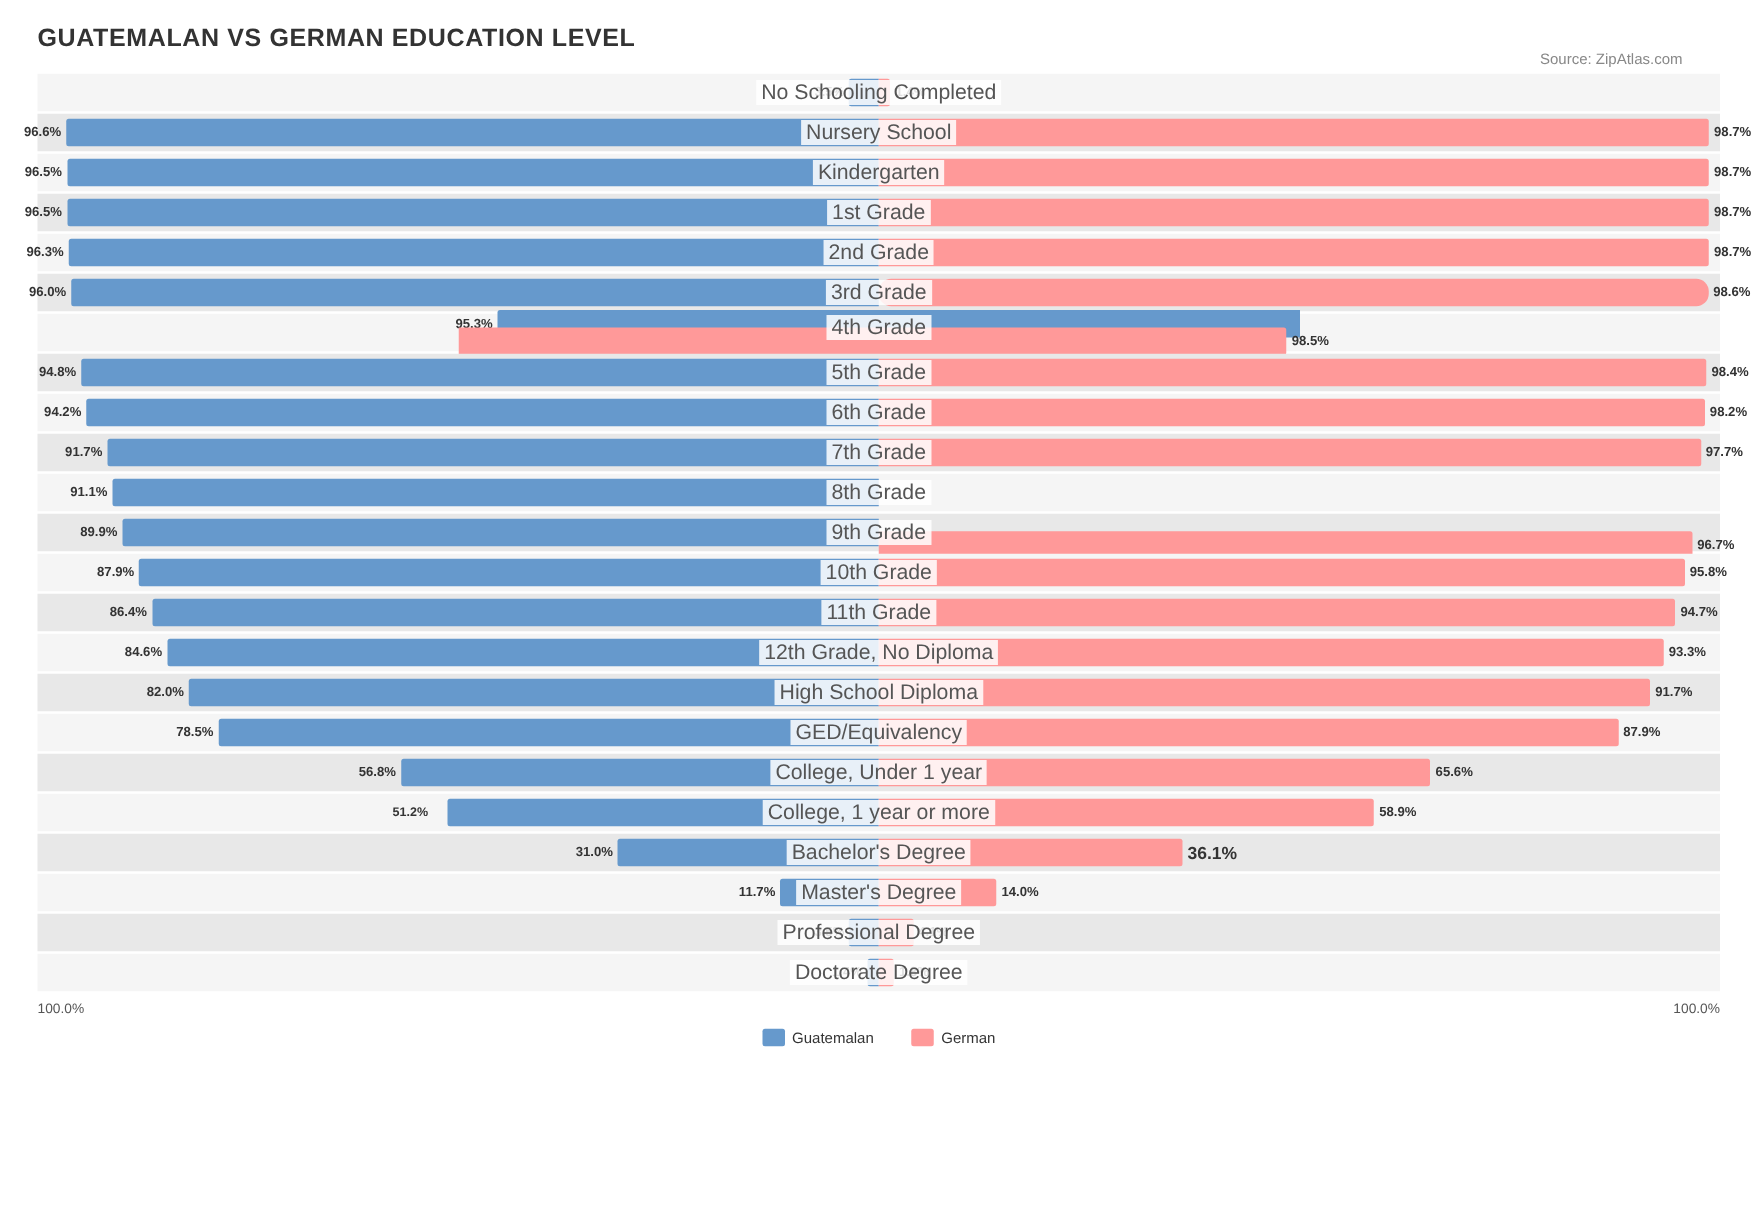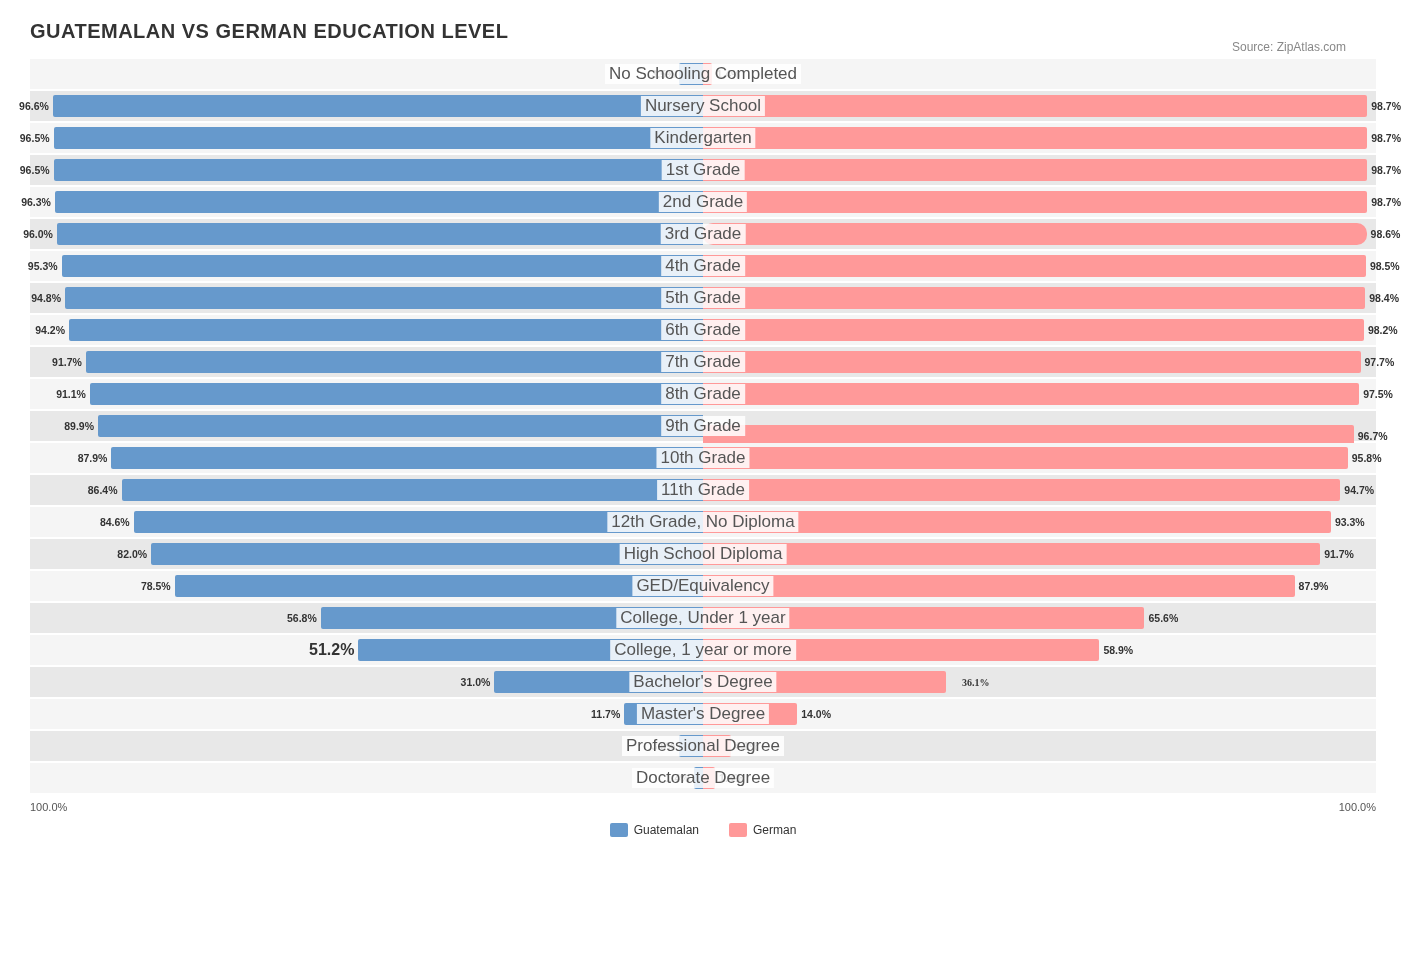--- a/index.html
+++ b/index.html
@@ -234,21 +234,21 @@
         </div>
         <div class="right-section" style="position: relative;">
           <div class="pink-bar" style="width: 98.6%; border-radius: 10px;">
             <span class="bar-label" style="position: absolute; left: 100%; margin-left: 4px; color: rgb(51, 51, 51); font-size: 10.5px; white-space: nowrap;">98.6%</span>
           </div>
         </div>
         <div class="label-center">3rd Grade</div>
       </div>
     </div>
     <div class="bar-row">
-      <div class="bars-wrapper" style="position: relative;">
+      <div class="bars-wrapper" style="position: relative; flex-direction: column;">
         <div class="left-section" style="position: relative;">
           <div class="blue-bar" style="width: 95.3%;">
             <span class="bar-label" style="position: absolute; right: 100%; margin-right: 4px; color: rgb(51, 51, 51); font-size: 10.5px; white-space: nowrap;">95.3%</span>
           </div>
         </div>
         <div class="right-section" style="position: relative;">
           <div class="pink-bar" style="width: 98.5%;">
             <span class="bar-label" style="position: absolute; left: 100%; margin-left: 4px; color: rgb(51, 51, 51); font-size: 10.5px; white-space: nowrap;">98.5%</span>
           </div>
         </div>
@@ -298,25 +298,20 @@
           </div>
         </div>
         <div class="label-center">7th Grade</div>
       </div>
     </div>
     <div class="bar-row">
       <div class="bars-wrapper" style="position: relative; justify-content: space-between;">
         <div class="left-section" style="position: relative;">
           <div class="blue-bar" style="width: 91.1%;">
             <span class="bar-label" style="position: absolute; right: 100%; margin-right: 4px; color: rgb(51, 51, 51); font-size: 10.5px; white-space: nowrap;">91.1%</span>
-          </div>
-        </div>
-        <div class="right-section" style="position: relative;">
-          <div class="pink-bar" style="width: 97.5%;">
-            <span class="bar-label" style="position: absolute; left: 100%; margin-left: 4px; color: rgb(51, 51, 51); font-size: 10.5px; white-space: nowrap;">97.5%</span>
           </div>
         </div>
         <div class="label-center">8th Grade</div>
       </div>
     </div>
     <div class="bar-row">
       <div class="bars-wrapper" style="position: relative;">
         <div class="left-section" style="position: relative;">
           <div class="blue-bar" style="width: 89.9%;">
             <span class="bar-label" style="position: absolute; right: 100%; margin-right: 4px; color: rgb(51, 51, 51); font-size: 10.5px; white-space: nowrap;">89.9%</span>
@@ -417,41 +412,41 @@
             <span class="bar-label" style="position: absolute; left: 100%; margin-left: 4px; color: rgb(51, 51, 51); font-size: 10.5px; white-space: nowrap;">65.6%</span>
           </div>
         </div>
         <div class="label-center">College, Under 1 year</div>
       </div>
     </div>
     <div class="bar-row">
       <div class="bars-wrapper" style="position: relative;">
         <div class="left-section" style="position: relative;">
           <div class="blue-bar" style="width: 51.2%;">
-            <span class="bar-label" style="position: absolute; right: 100%; margin-right: 4px; color: rgb(51, 51, 51); font-size: 16px; white-space: nowrap;">51.2%</span>
+            <span class="bar-label" style="position: absolute; right: 100%; margin-right: 16px; color: rgb(51, 51, 51); font-size: 10px; white-space: nowrap;">51.2%</span>
           </div>
         </div>
         <div class="right-section" style="position: relative;">
           <div class="pink-bar" style="width: 58.9%;">
             <span class="bar-label" style="position: absolute; left: 100%; margin-left: 4px; color: rgb(51, 51, 51); font-size: 10.5px; white-space: nowrap;">58.9%</span>
           </div>
         </div>
         <div class="label-center">College, 1 year or more</div>
       </div>
     </div>
     <div class="bar-row">
       <div class="bars-wrapper" style="position: relative;">
         <div class="left-section" style="position: relative;">
           <div class="blue-bar" style="width: 31%;">
             <span class="bar-label" style="position: absolute; right: 100%; margin-right: 4px; color: rgb(51, 51, 51); font-size: 10.5px; white-space: nowrap;">31.0%</span>
           </div>
         </div>
         <div class="right-section" style="position: relative;">
           <div class="pink-bar" style="width: 36.1%;">
-            <span class="bar-label" style="position: absolute; left: 100%; margin-left: 16px; color: rgb(51, 51, 51); font-size: 10px; white-space: nowrap; font-family: Liberation Serif, serif;">36.1%</span>
+            <span class="bar-label" style="position: absolute; left: 100%; margin-left: 4px; color: rgb(51, 51, 51); font-size: 14px; white-space: nowrap;">36.1%</span>
           </div>
         </div>
         <div class="label-center">Bachelor's Degree</div>
       </div>
     </div>
     <div class="bar-row">
       <div class="bars-wrapper" style="position: relative;">
         <div class="left-section" style="position: relative;">
           <div class="blue-bar" style="width: 11.7%;">
             <span class="bar-label" style="position: absolute; right: 100%; margin-right: 4px; color: rgb(51, 51, 51); font-size: 10.5px; white-space: nowrap;">11.7%</span>

